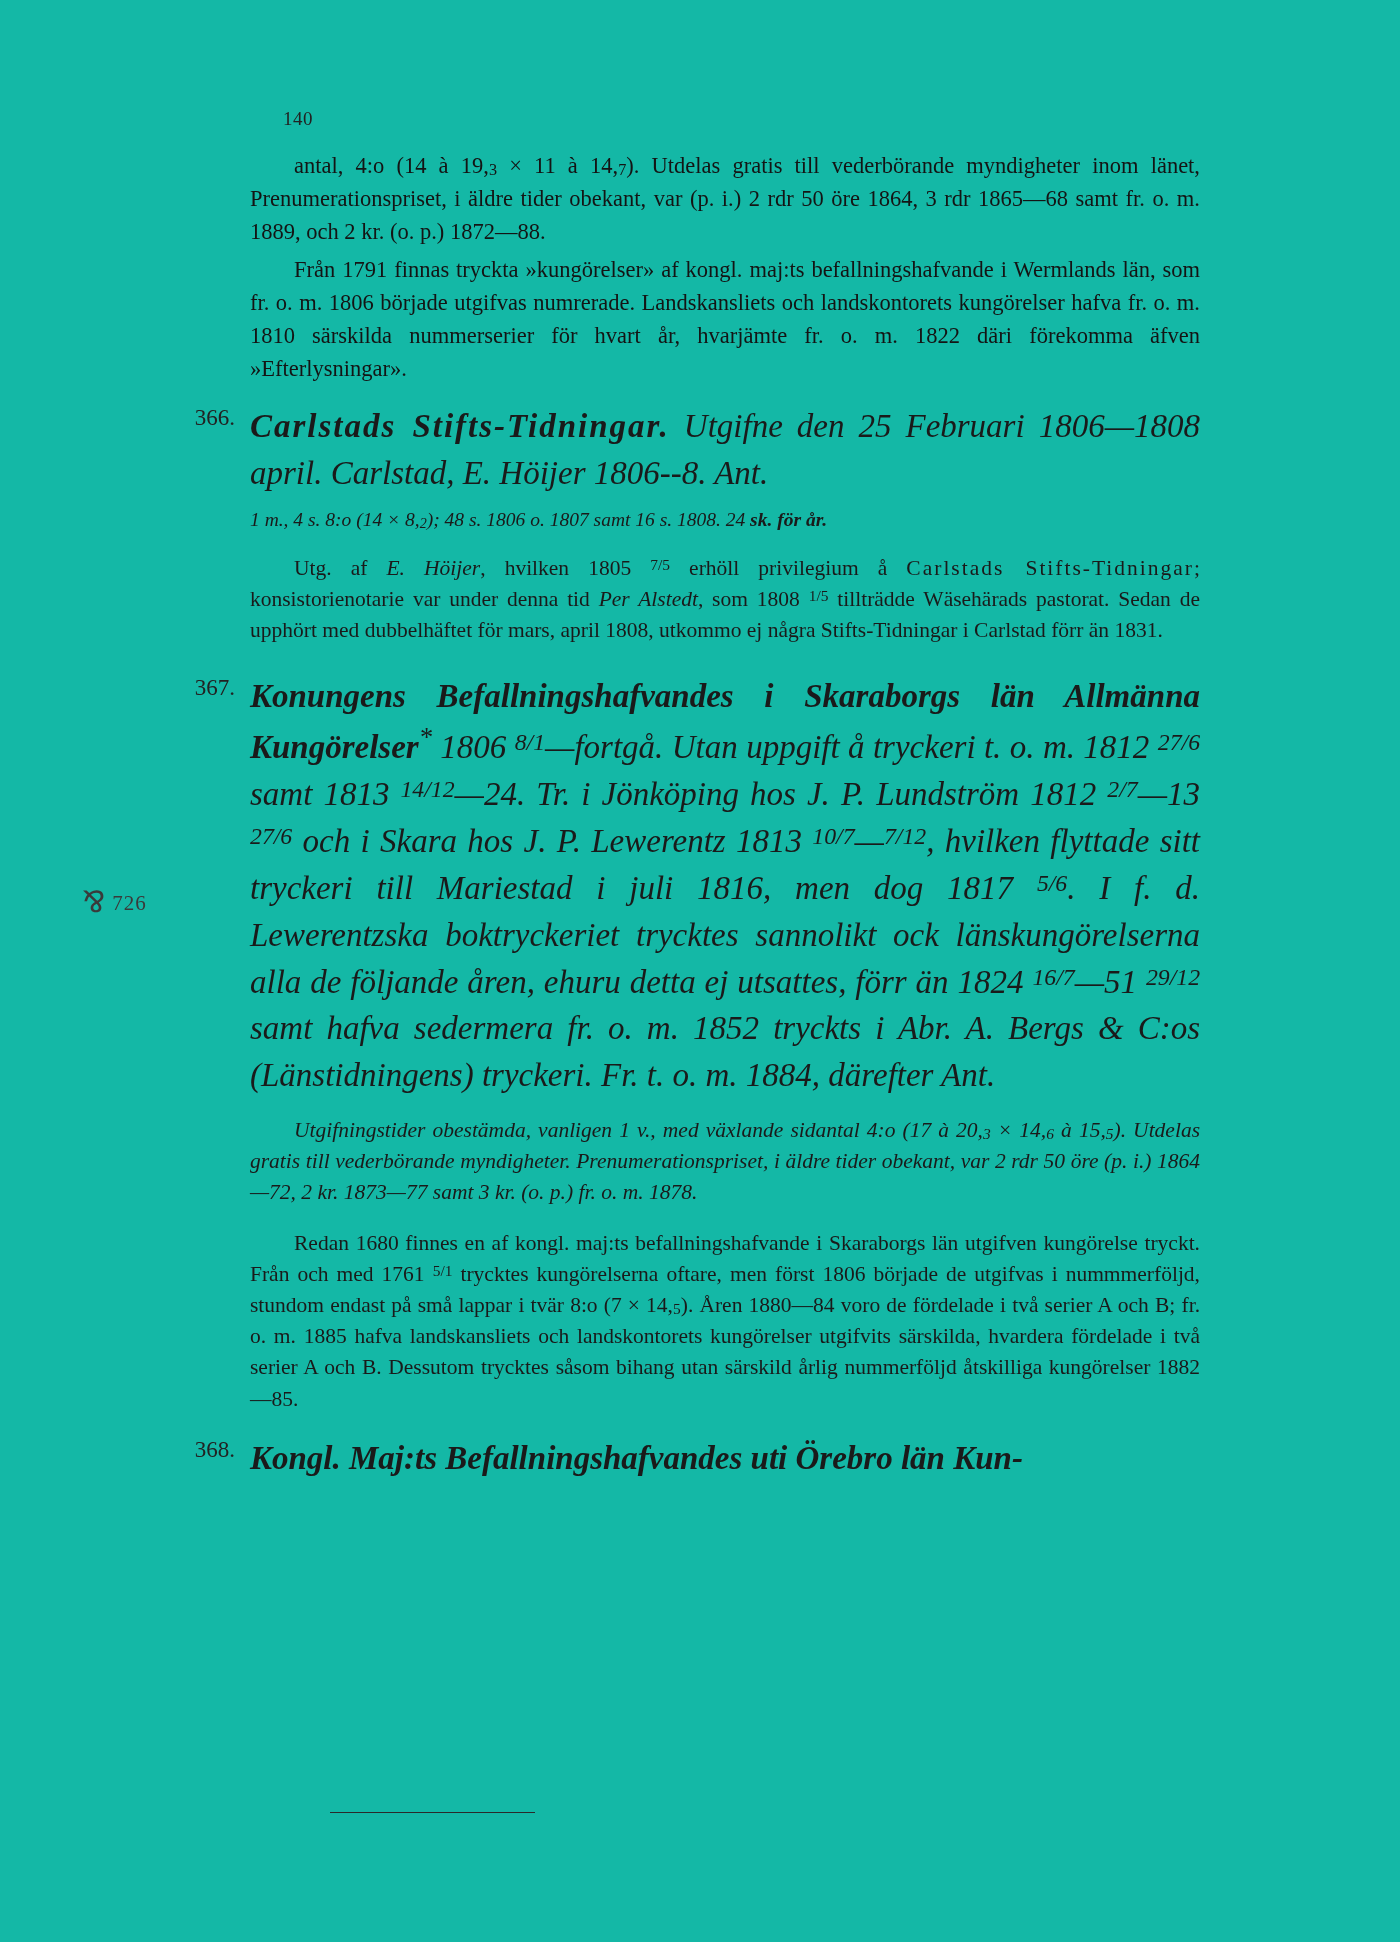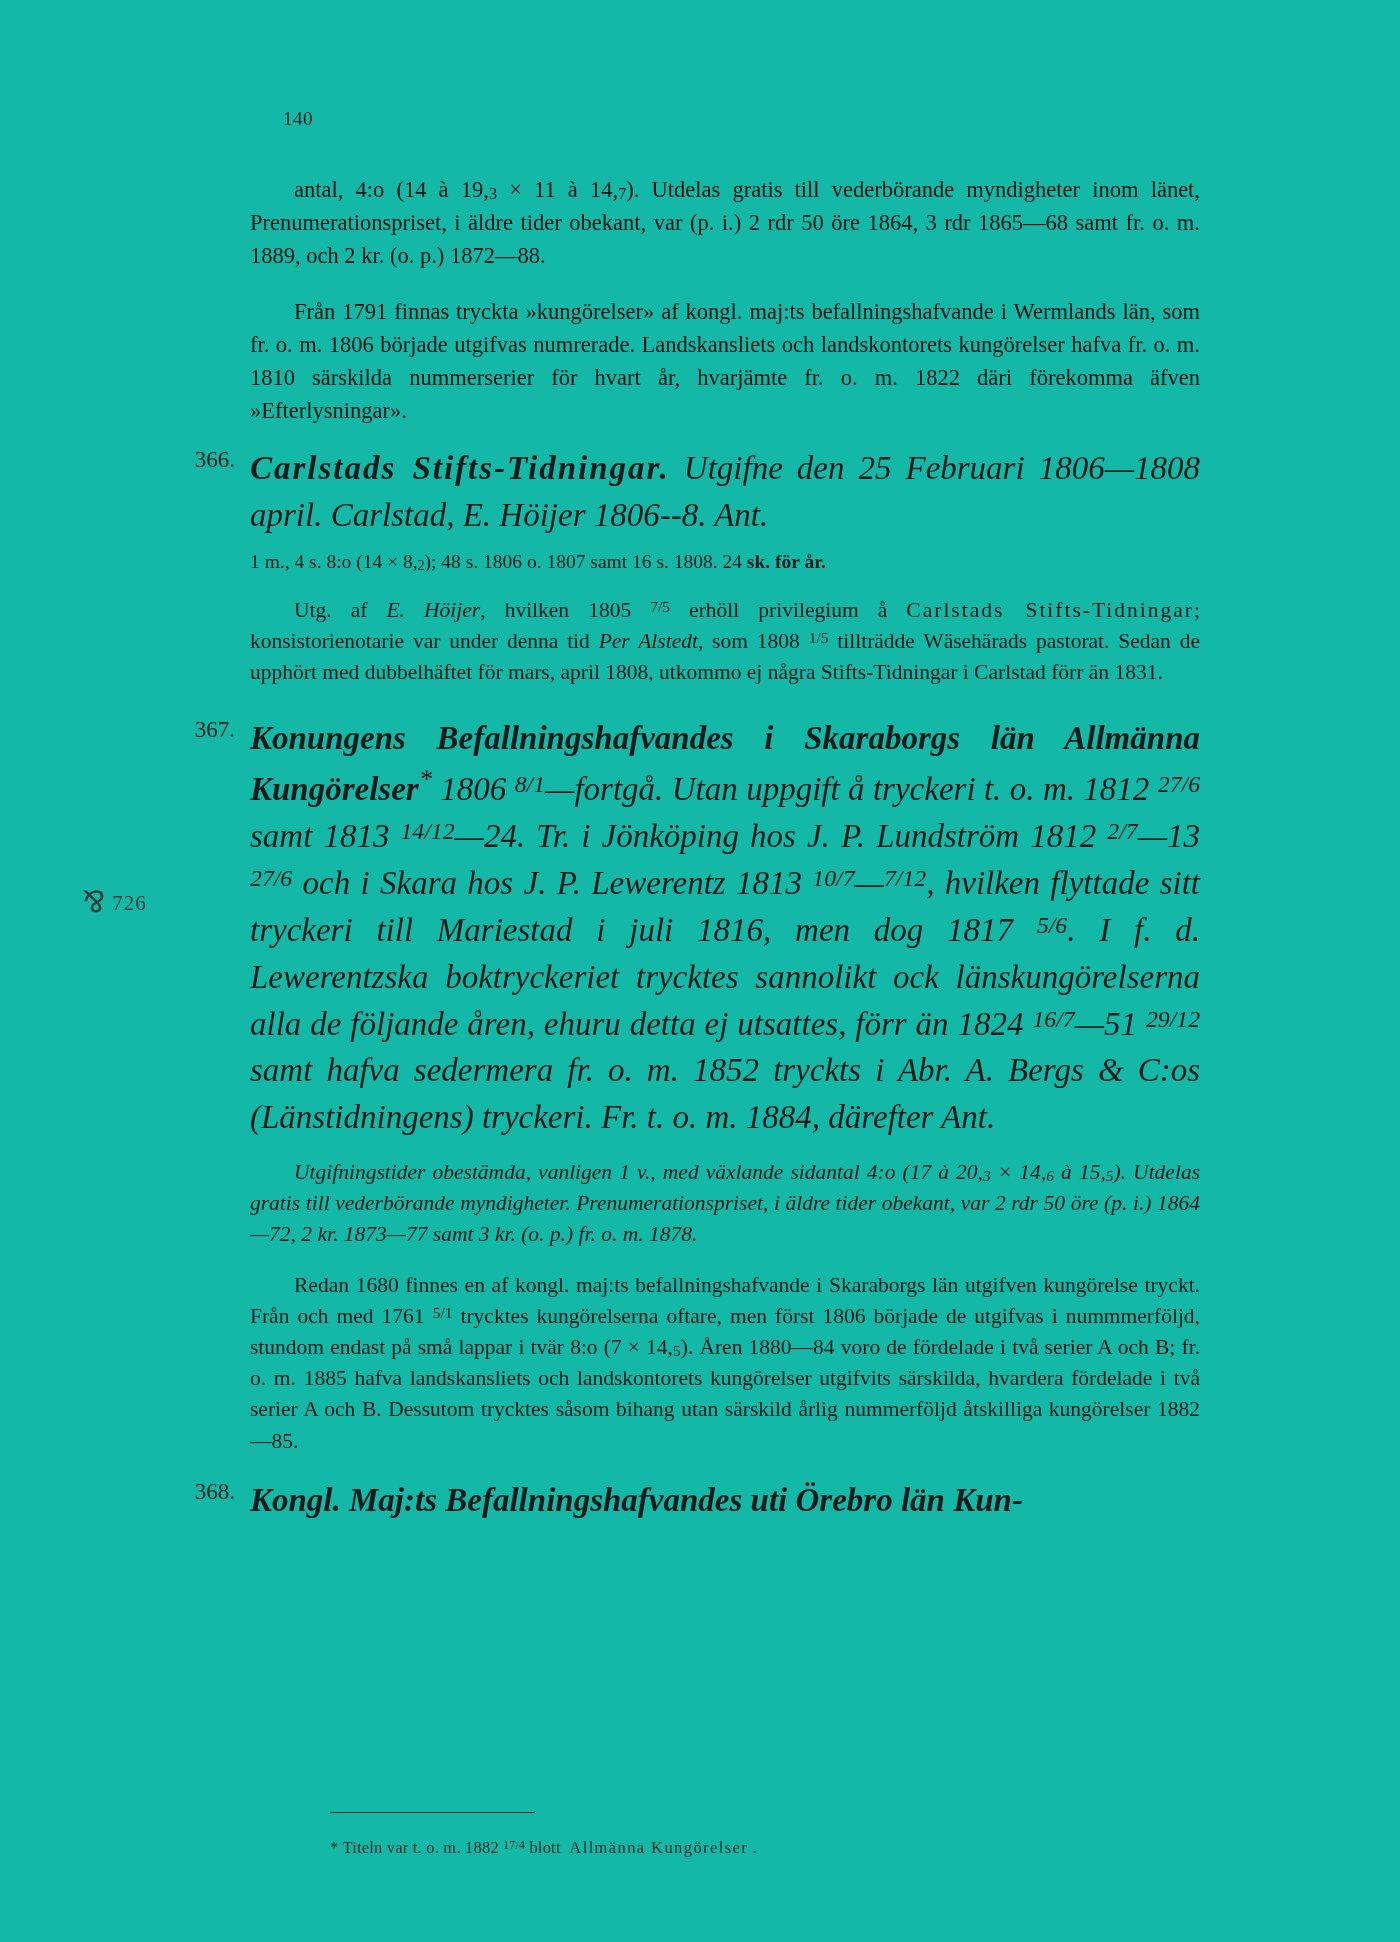--- a/index.html
+++ b/index.html
@@ -51,21 +51,20 @@
   p {
     margin: 0;
     font-size: 22.5px;
     line-height: 1.455;
     text-align: justify;
     text-justify: inter-word;
     color: #141414;
   }
   p.indent {
     text-indent: 44px;
-    margin-top: 24px;
   }
   .entry {
     position: relative;
     margin-top: 18px;
   }
   .entry-num {
     position: absolute;
     left: -105px;
     top: 2px;
     width: 90px;
@@ -80,20 +79,21 @@
     font-style: italic;
   }
   .bold {
     font-weight: bold;
   }
   .small-block {
     font-size: 19.5px;
     line-height: 1.38;
     text-align: justify;
     margin-top: 10px;
+    font-style: italic;
   }
   .small-block .b { font-weight: bold; }
   .body-block {
     font-size: 21.5px;
     line-height: 1.45;
     text-align: justify;
     margin-top: 19px;
   }
   .italic { font-style: italic; }
   .sp { letter-spacing: 2px; }
@@ -173,18 +173,14 @@
     <div class="entry" style="margin-top:20px;">
       <div class="entry-num">368.</div>
       <div class="entry-title-block">
         <span class="bold">Kongl. Maj:ts Befallningshafvandes uti Örebro län Kun-</span>
       </div>
     </div>
 
   </div>
 
   <div class="rule"></div>
-  <div class="footnote">
-    <span>*</span>
-    <span> Titeln var t. o. m. 1882 <span class="frac">17/4</span> blott &nbsp;<span class="sp2">Allmänna Kungörelser</span> .</span>
-  </div>
 
 </div>
 
 </body></html>

